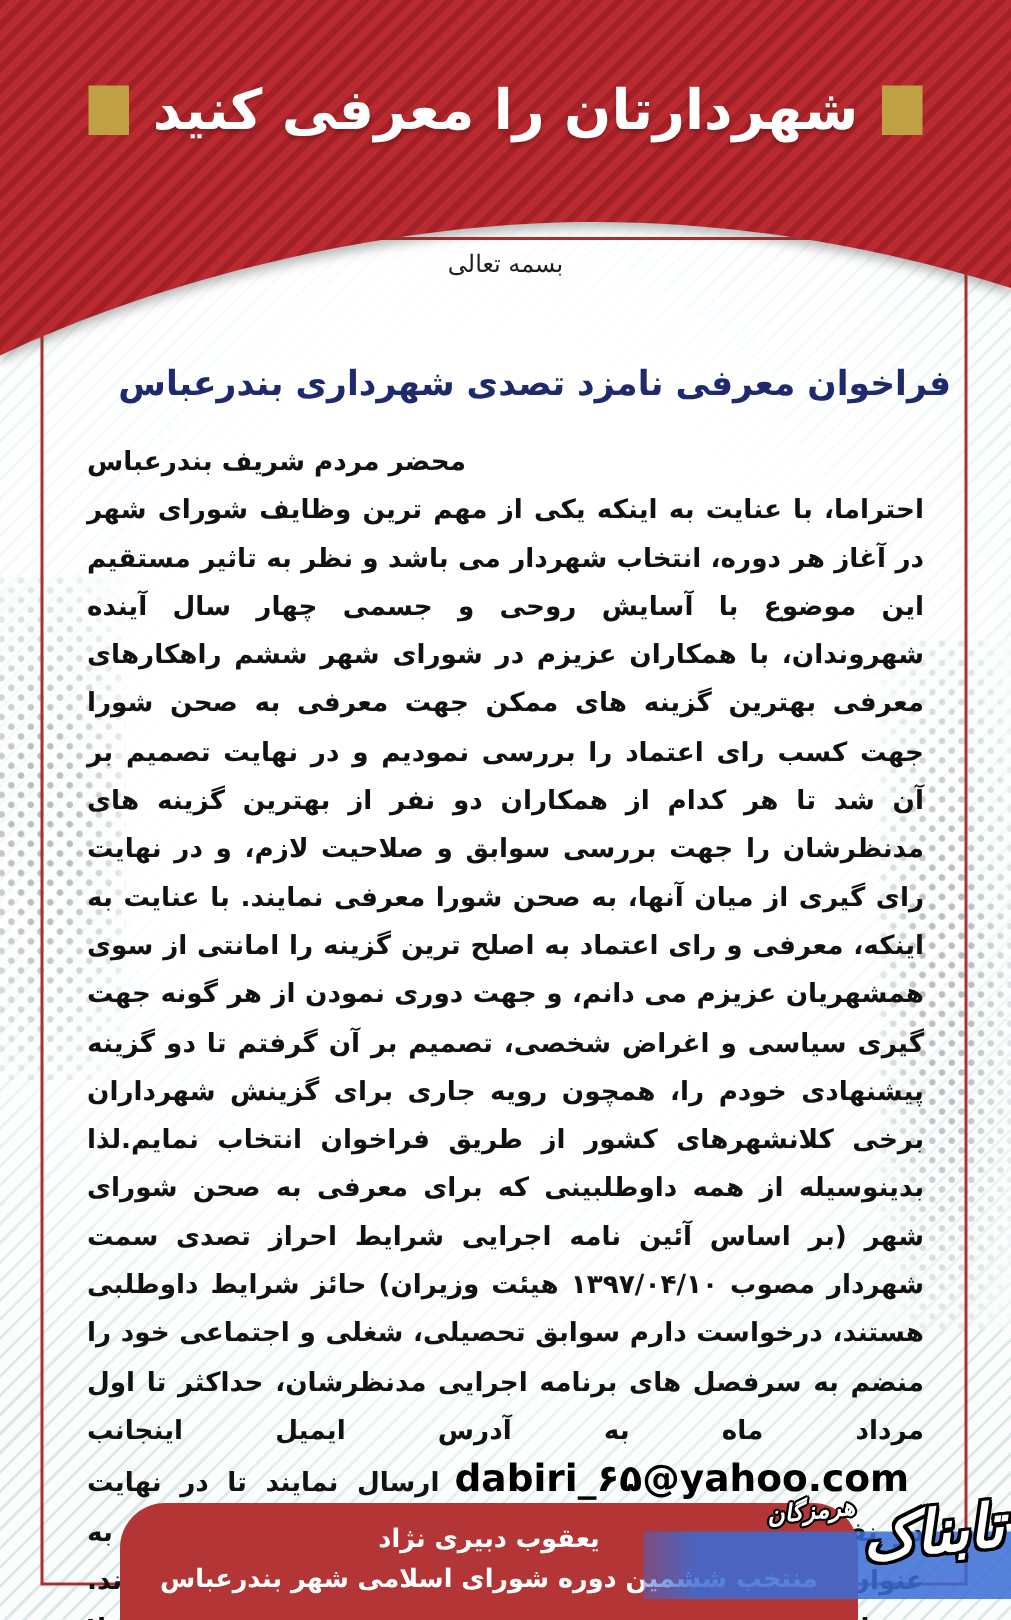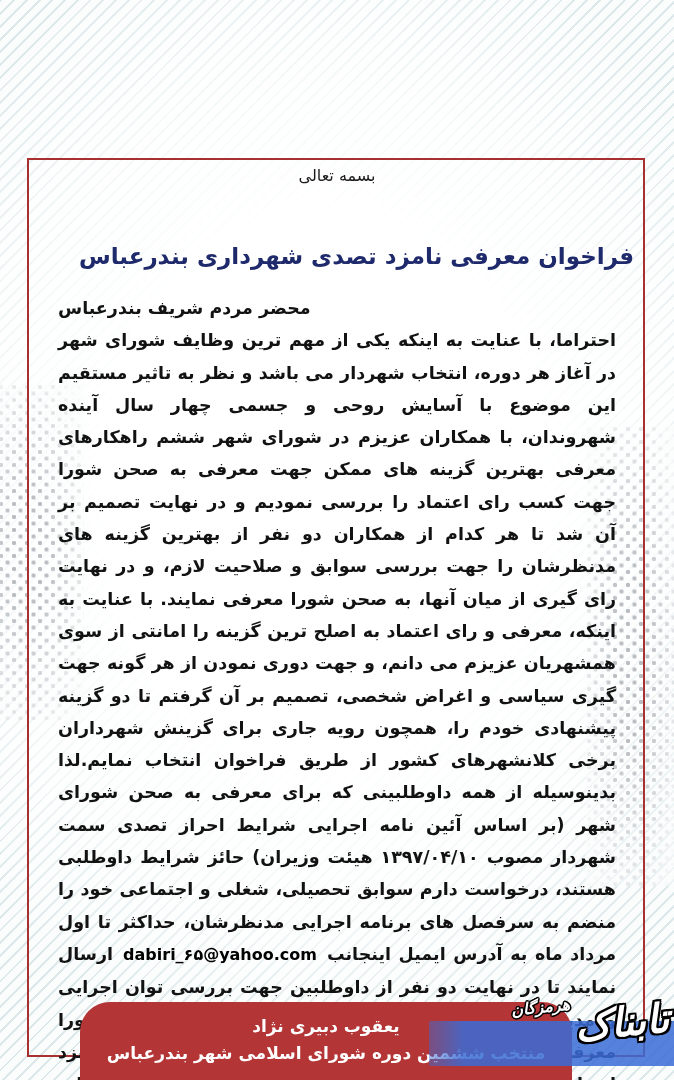--- a/index.html
+++ b/index.html
@@ -58,21 +58,21 @@
   }
 
   .body-text{
     position:absolute;z-index:3;right:58px;top:292px;width:558px;
     direction:rtl;color:#121212;font-size:17.5px;font-weight:bold;line-height:32.3px;
   }
   .salutation{text-align:left;}
   .paragraph{text-align:justify;}
   .email{
     direction:ltr;unicode-bidi:embed;display:inline-block;
-    font-size:16px;font-weight:bold;color:#000;padding:0 10px;
+    font-size:25px;font-weight:bold;color:#000;padding:0 10px;
   }
 
   
   .footer-card{
     position:absolute;z-index:5;left:80px;top:1002px;width:492px;height:90px;
     background:#b43536;border-radius:30px 30px 0 0;
     color:#ffffff;direction:rtl;text-align:center;
     padding-top:11px;font-weight:bold;
   }
   .footer-name{font-size:17px;line-height:26px;}
@@ -114,20 +114,36 @@
 
   <div class="basmala">بسمه تعالی</div>
 
   <div class="call-heading">فراخوان معرفی نامزد تصدی شهرداری بندرعباس</div>
 
   <div class="body-text">
     <div class="salutation">محضر مردم شریف بندرعباس</div>
     <div class="paragraph"><span>احتراما، با عنایت به اینکه یکی از مهم ترین وظایف شورای شهر در آغاز هر دوره، انتخاب شهردار می باشد و نظر به تاثیر مستقیم این موضوع با آسایش روحی و جسمی چهار سال آینده شهروندان، با همکاران عزیزم در شورای شهر ششم راهکارهای معرفی بهترین گزینه های ممکن جهت معرفی به صحن شورا جهت کسب رای اعتماد را بررسی نمودیم و در نهایت تصمیم بر آن شد تا هر کدام از همکاران دو نفر از بهترین گزینه های مدنظرشان را جهت بررسی سوابق و صلاحیت لازم، و در نهایت رای گیری از میان آنها، به صحن شورا معرفی نمایند. با عنایت به اینکه، معرفی و رای اعتماد به اصلح ترین گزینه را امانتی از سوی همشهریان عزیزم می دانم، و جهت دوری نمودن از هر گونه جهت گیری سیاسی و اغراض شخصی، تصمیم بر آن گرفتم تا دو گزینه پیشنهادی خودم را، همچون رویه جاری برای گزینش شهرداران برخی کلانشهرهای کشور از طریق فراخوان انتخاب نمایم.لذا بدینوسیله از همه داوطلبینی که برای معرفی به صحن شورای شهر (بر اساس آئین نامه اجرایی شرایط احراز تصدی سمت شهردار مصوب ۱۳۹۷/۰۴/۱۰ هیئت وزیران) حائز شرایط داوطلبی هستند، درخواست دارم سوابق تحصیلی، شغلی و اجتماعی خود را منضم به سرفصل های برنامه اجرایی مدنظرشان، حداکثر تا اول مرداد ماه به آدرس ایمیل اینجانب</span><span class="email">dabiri_۶۵@yahoo.com</span><span>ارسال نمایند تا در نهایت دو نفر از داوطلبین جهت بررسی توان اجرایی و مدیریتی به عنوان گزینه های مدنظر اینجانب به صحن شورا معرفی گردند. ضمنا، اسامی و سوابق ارسالی سایر افراد نزد اینجانب کاملا محرمانه خواهد بود و پس از انتخاب شهردار، کلیه مدارک دریافتی به جهت حفظ جایگاه و شان داوطلبین گرامی معدوم خواهد شد.</span></div>
   </div>
 
+  <div class="header">
+    <svg width="674" height="245" viewBox="0 0 674 245">
+      <defs>
+        <pattern id="hstripe" width="10" height="10" patternUnits="userSpaceOnUse" patternTransform="rotate(45)">
+          <rect width="10" height="10" fill="#b92b30"></rect>
+          <rect width="4.5" height="10" fill="#a32126"></rect>
+        </pattern>
+      </defs>
+      <path d="M0,0 H674 V192 C566,158 468,147 386,148 C256,150 112,184 0,237 Z" fill="url(#hstripe)"></path>
+    </svg>
+    <div class="banner-row">
+      <span class="gold-square"></span>
+      <span class="banner-title">شهردارتان را معرفی کنید</span>
+      <span class="gold-square"></span>
+    </div>
+  </div>
 
   <div class="footer-card">
     <div class="footer-name">یعقوب دبیری نژاد</div>
     <div class="footer-subtitle">منتخب ششمین دوره شورای اسلامی شهر بندرعباس</div>
   </div>
 
   <div class="watermark-bar"></div>
 
   <div class="tabnak">
     <span class="small">هرمزگان</span>

